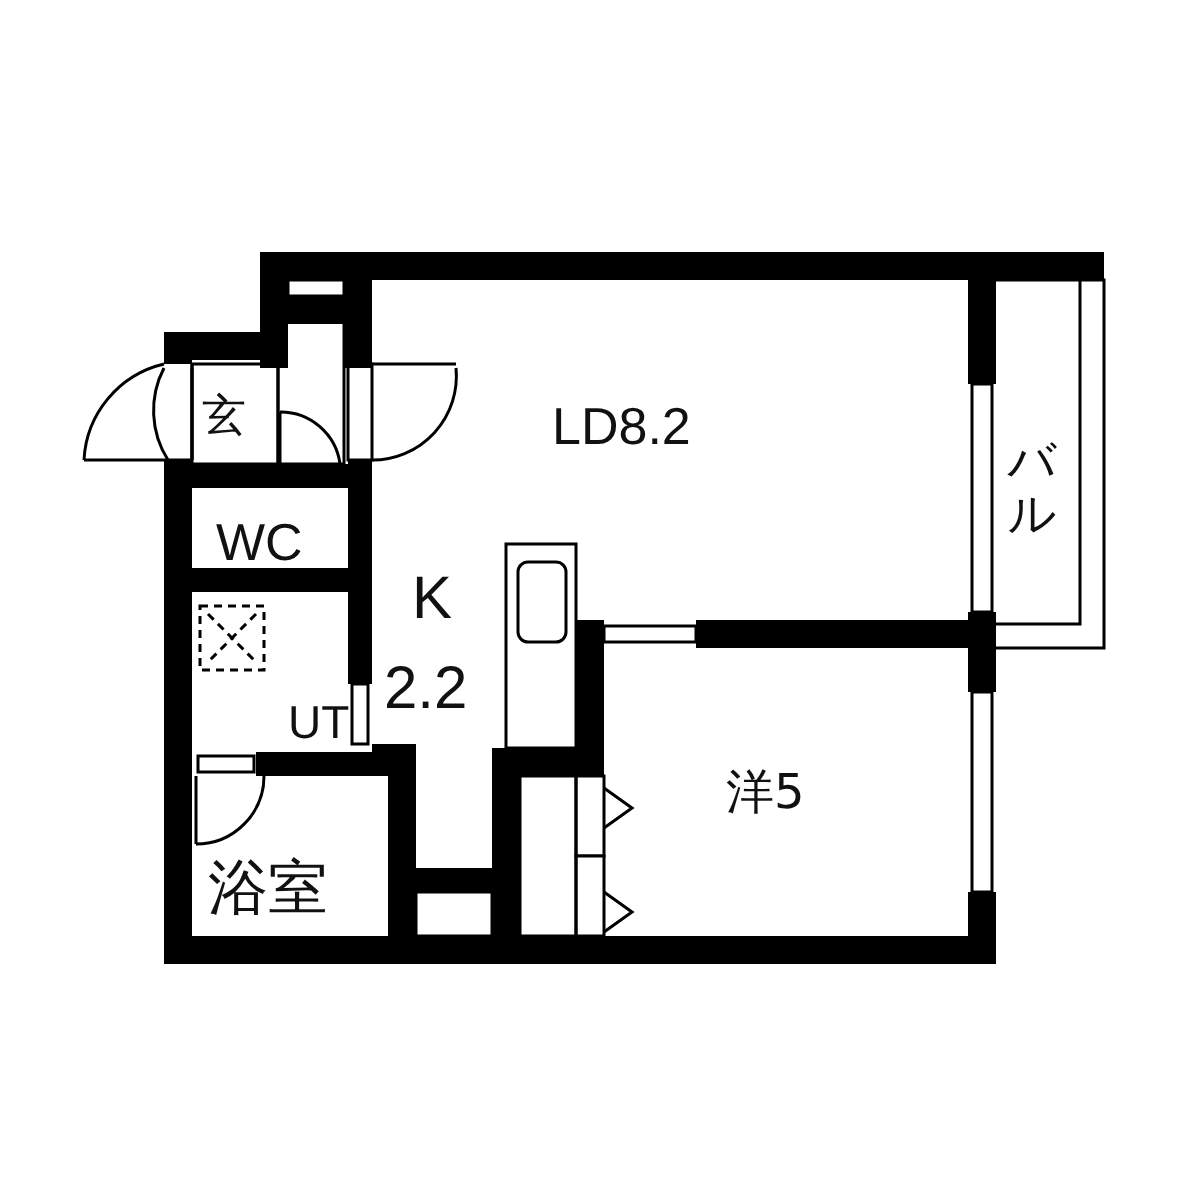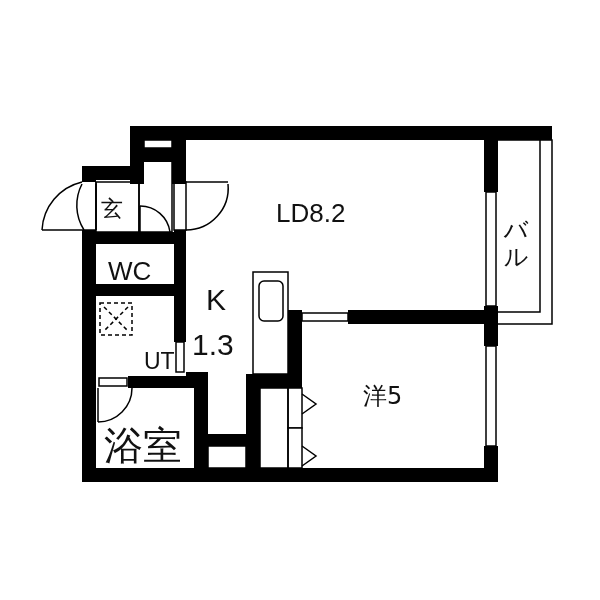--- a/index.html
+++ b/index.html
@@ -4,21 +4,21 @@
   <style>
     html, body { margin: 0; padding: 0; background: #ffffff; }
     body { width: 600px; height: 600px; overflow: hidden; position: relative; }
     #plan { position: absolute; left: 0; top: 0; width: 600px; height: 600px; }
     .lbl { position: absolute; font-family: "Liberation Sans", "DejaVu Sans", sans-serif; color: #111; white-space: nowrap; line-height: 1; }
     .lbl-ld { left: 276px; top: 200px; font-size: 26px; }
     .lbl-k { left: 206px; top: 285px; font-size: 30px; }
     .lbl-k2 { left: 192px; top: 330px; font-size: 30px; }
     .lbl-wc { left: 108px; top: 258px; font-size: 26px; }
     .lbl-ut { left: 116px; top: 350px; font-size: 23px; margin-left: 28px; }
-    .lbl-bath { left: 104px; top: 430px; font-size: 39px; font-family: Liberation Mono, monospace; }
+    .lbl-bath { left: 104px; top: 430px; font-size: 30px; font-family: Liberation Serif, serif; }
     .lbl-entry { left: 101px; top: 198px; font-size: 22px; font-family: "DejaVu Sans", sans-serif; }
     .lbl-yo { left: 363px; top: 384px; font-size: 24px; font-family: "DejaVu Sans", sans-serif; }
     .lbl-bal { left: 504px; top: 203px; font-size: 24px; font-family: "DejaVu Sans", sans-serif; writing-mode: vertical-rl; text-orientation: upright; letter-spacing: 2px; }
   </style>
 </head>
 <body>
 
 <svg id="plan" viewBox="0 0 600 600" xmlns="http://www.w3.org/2000/svg">
 
   <g fill="#000">
@@ -122,19 +122,19 @@
     <rect x="288" y="388" width="14" height="40"></rect>
     <rect x="288" y="428" width="14" height="40"></rect>
     <polyline points="302,394 316,404 302,414" fill="none"></polyline>
     <polyline points="302,446 316,456 302,466" fill="none"></polyline>
     <rect x="260" y="388" width="28" height="80" fill="none"></rect>
   </g>
 </svg>
 
 <div class="lbl lbl-ld">LD8.2</div>
 <div class="lbl lbl-k">K</div>
-<div class="lbl lbl-k2">1.3</div>
+<div class="lbl lbl-k2">2.2</div>
 <div class="lbl lbl-wc">WC</div>
 <div class="lbl lbl-ut">UT</div>
 <div class="lbl lbl-bath">浴室</div>
 <div class="lbl lbl-entry">玄</div>
 <div class="lbl lbl-yo">洋5</div>
 <div class="lbl lbl-bal">バル</div>
 
 </body></html>

